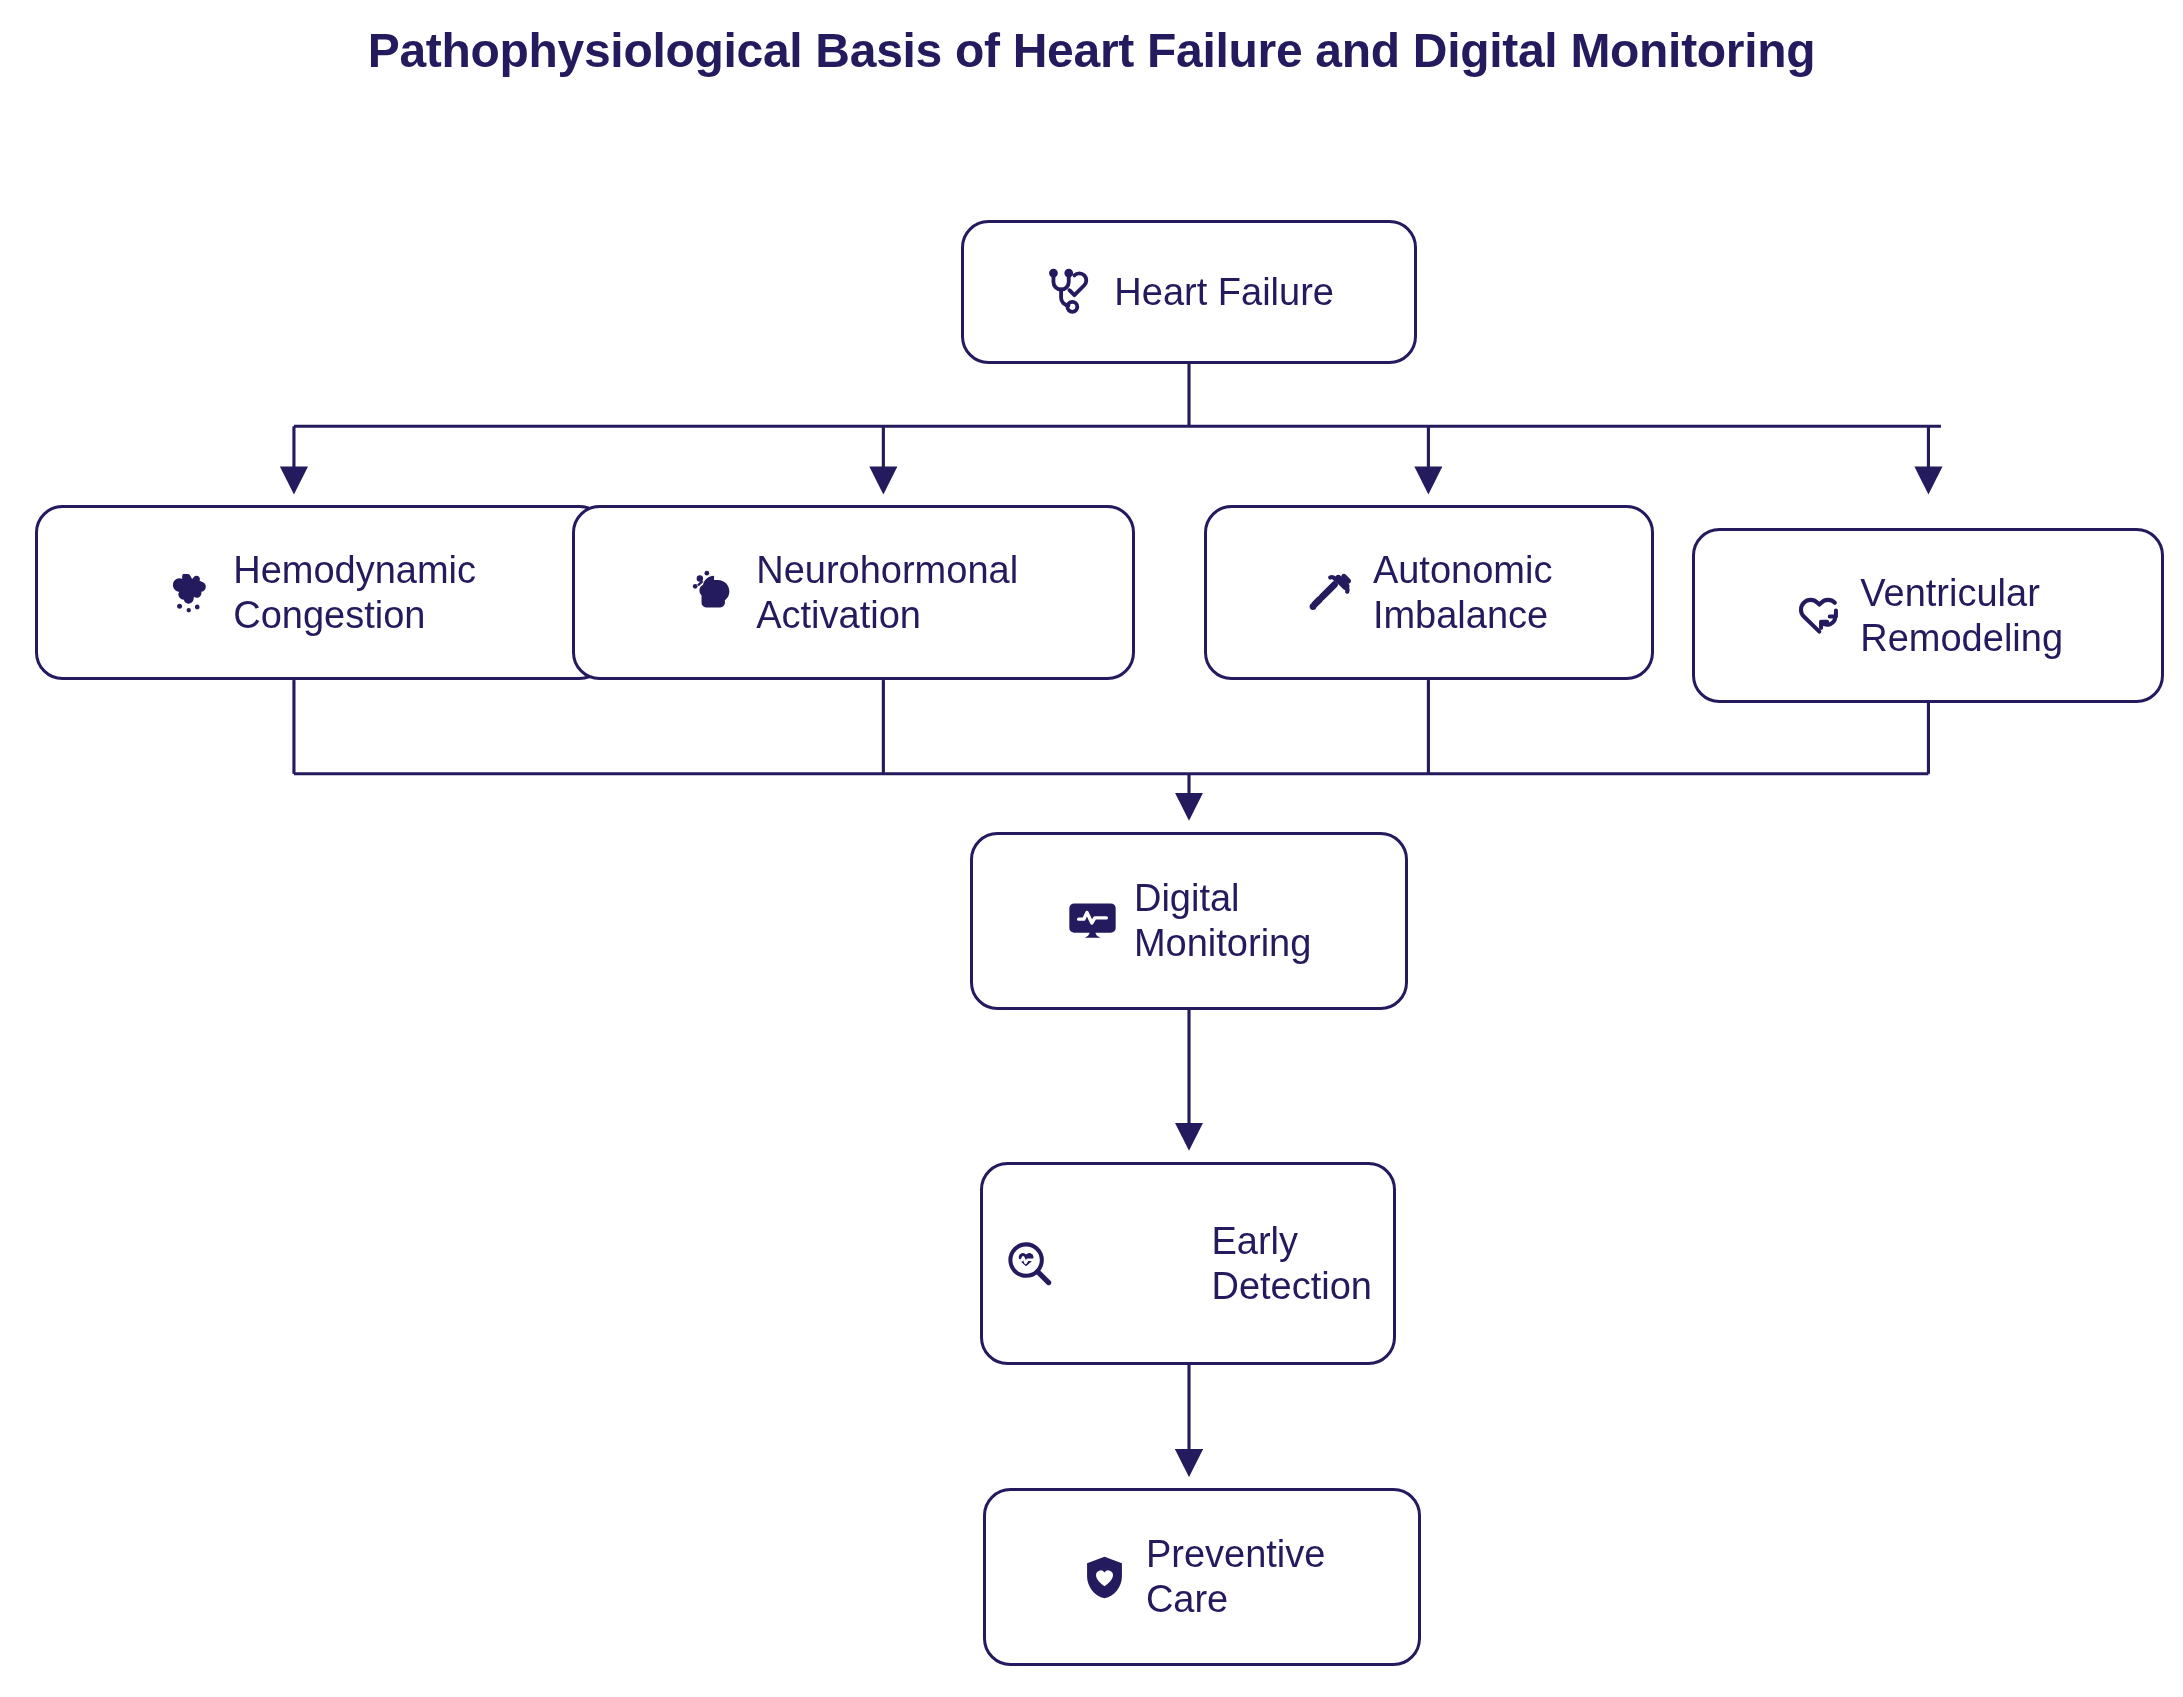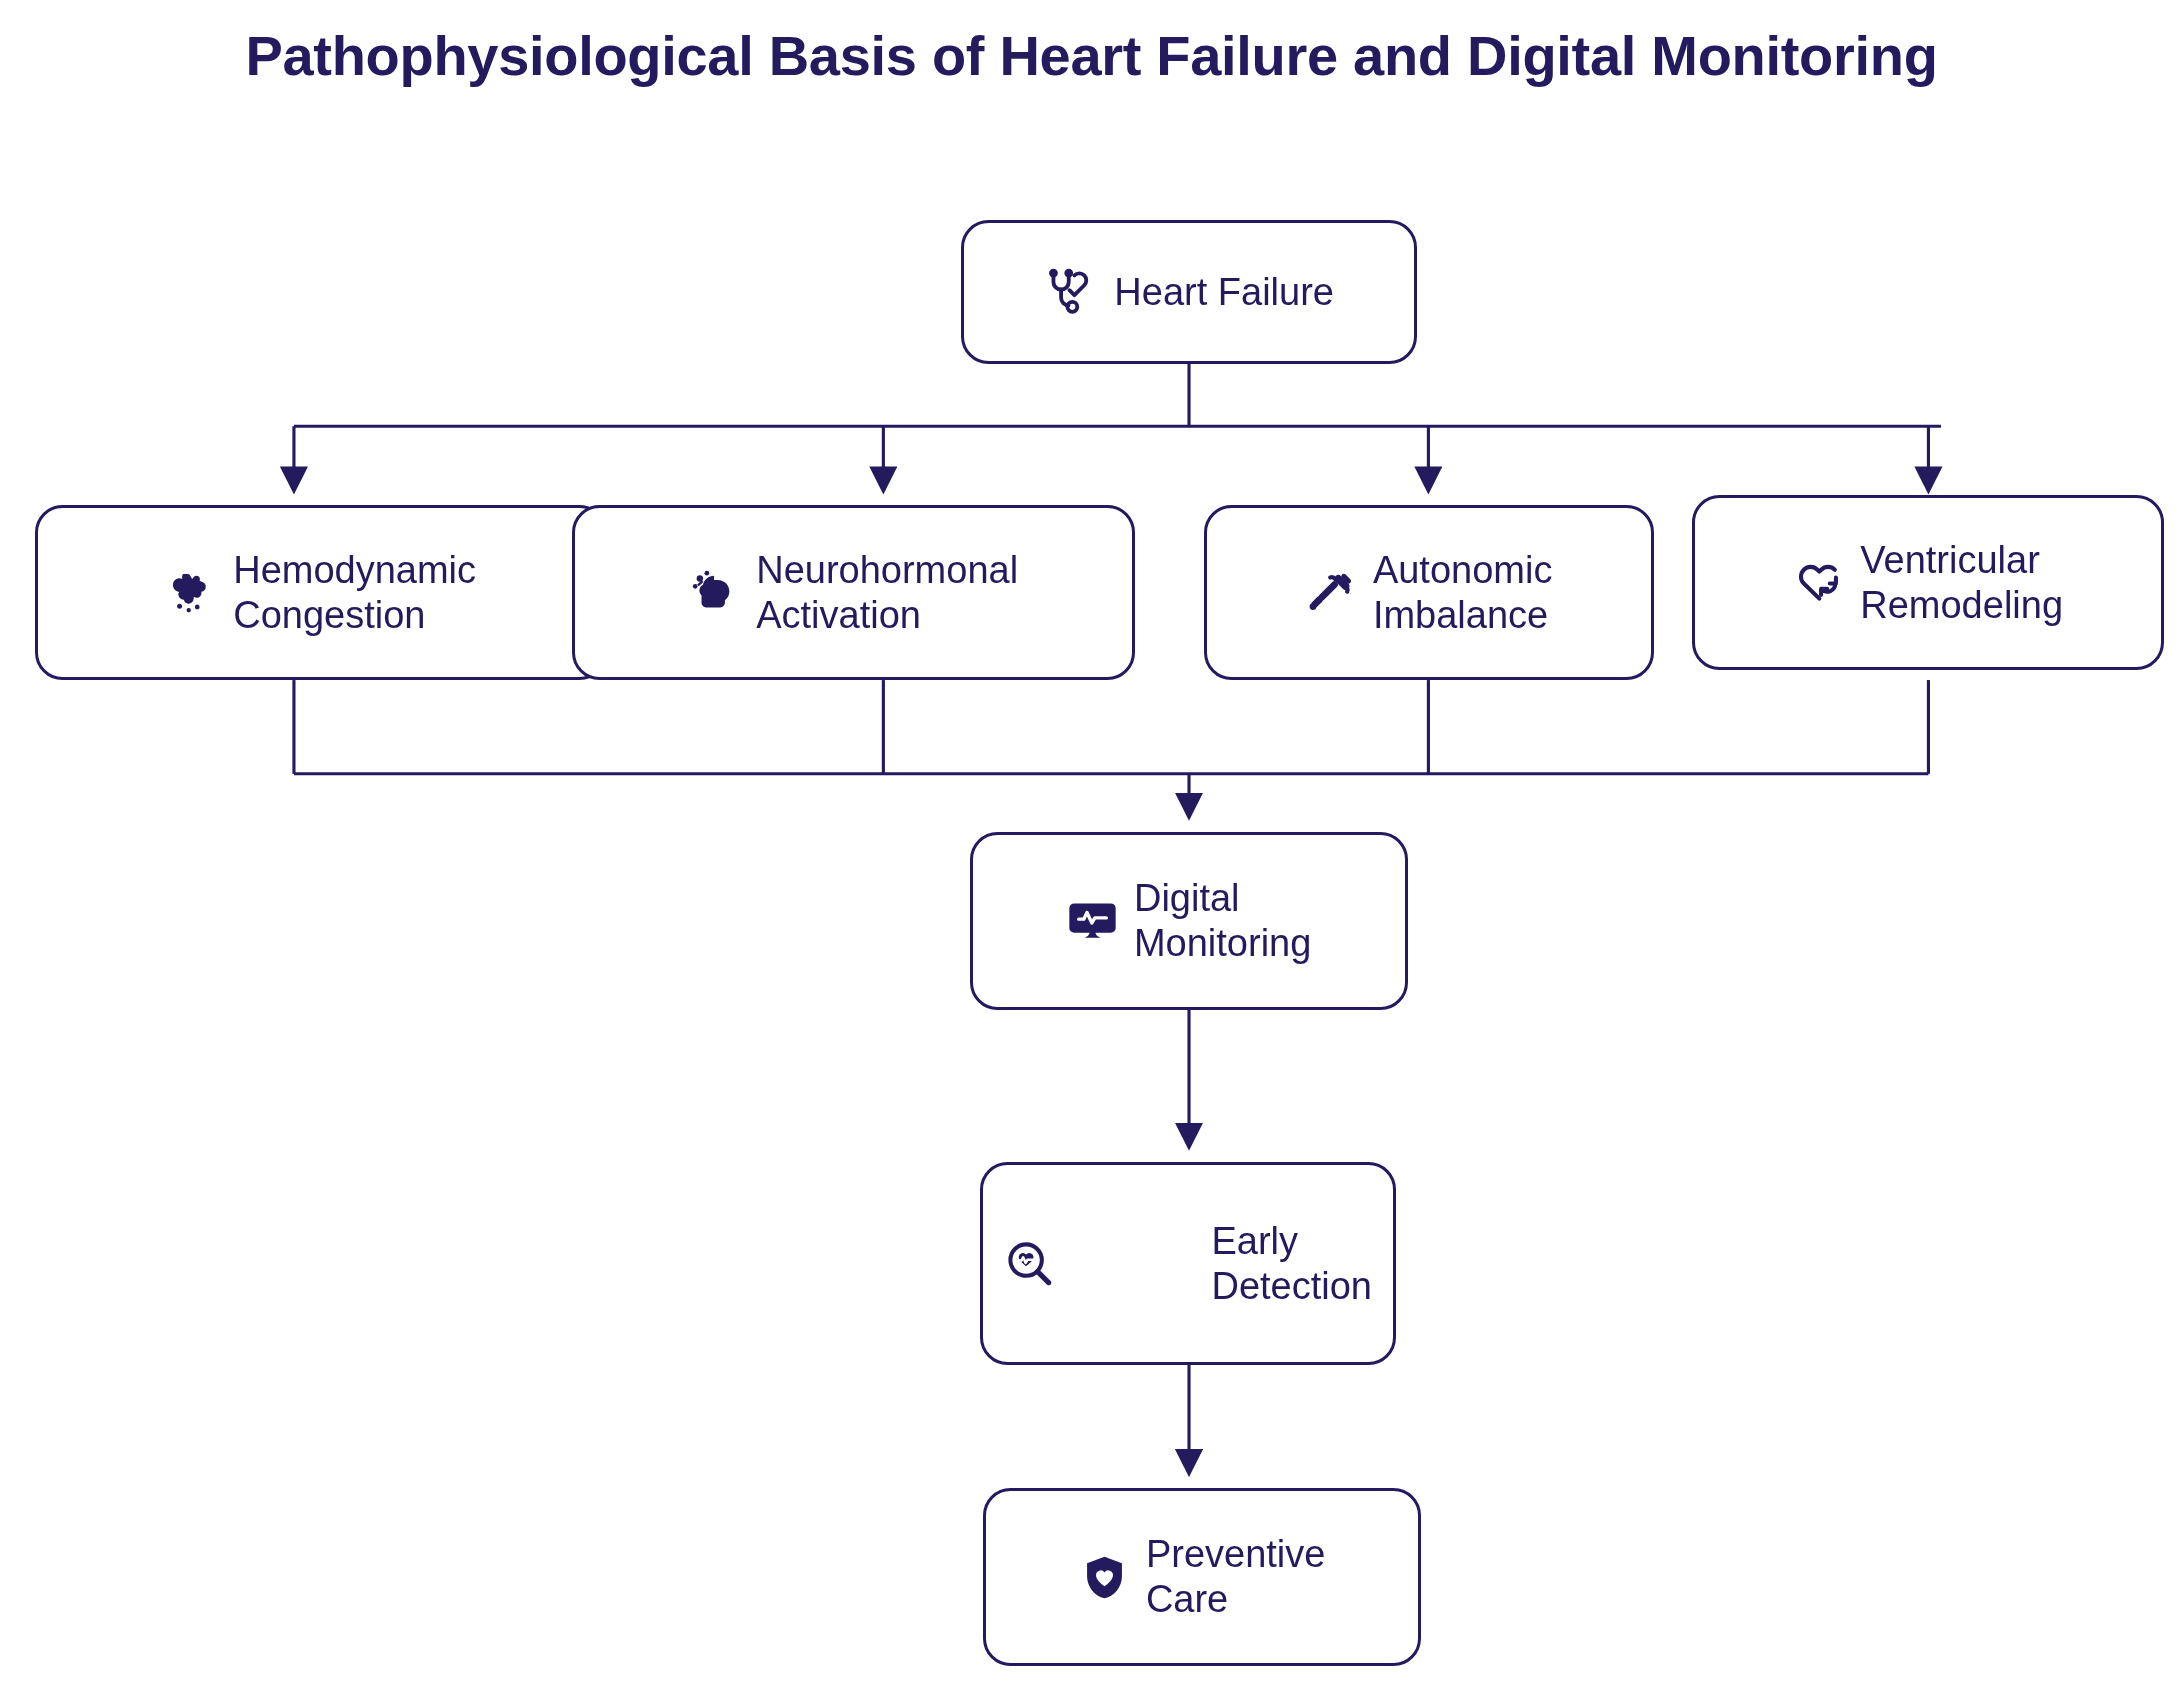--- a/index.html
+++ b/index.html
@@ -14,21 +14,21 @@
     color: #241a5e;
     position: relative;
     overflow: hidden;
   }
   #title {
     position: absolute;
     top: 22.5px;
     left: 0;
     width: 2183px;
     text-align: center;
-    font-size: 56px;
+    font-size: 48px;
     font-weight: bold;
     color: #241a5e;
     letter-spacing: -0.3px;
   }
   svg#edges {
     position: absolute;
     top: 0;
     left: 0;
     width: 2183px;
     height: 1697px;
@@ -57,21 +57,21 @@
     line-height: 1.18;
     color: #241a5e;
     white-space: pre-line;
     text-align: left;
   }
   
   #node-heart-failure   { left: 961px; top: 220px;  width: 456px;  height: 144px; }
   #node-hemodynamic     { left: 35px;   top: 505px;  width: 572px;  height: 175px; }
   #node-neurohormonal   { left: 572px;  top: 505px;  width: 563px;  height: 175px; }
   #node-autonomic       { left: 1204px; top: 505px;  width: 450px;  height: 175px; }
-  #node-ventricular     { left: 1692px; top: 495px;  width: 472px;  height: 175px; }
+  #node-ventricular     { left: 1692px; top: 528px;  width: 472px;  height: 175px; }
   #node-digital         { left: 970px; top: 832px; width: 438px;  height: 178px; }
   #node-early-detection { left: 980px; top: 1162px; width: 416px;  height: 203px; justify-content: space-between; }
   #node-preventive      { left: 970px; top: 1488px; width: 438px;  height: 178px; margin-left: 13px; }
 </style>
 </head>
 <body>
 
 <div id="title">Pathophysiological Basis of Heart Failure and Digital Monitoring</div>
 
 <svg id="edges" viewBox="0 0 3492 2715">

